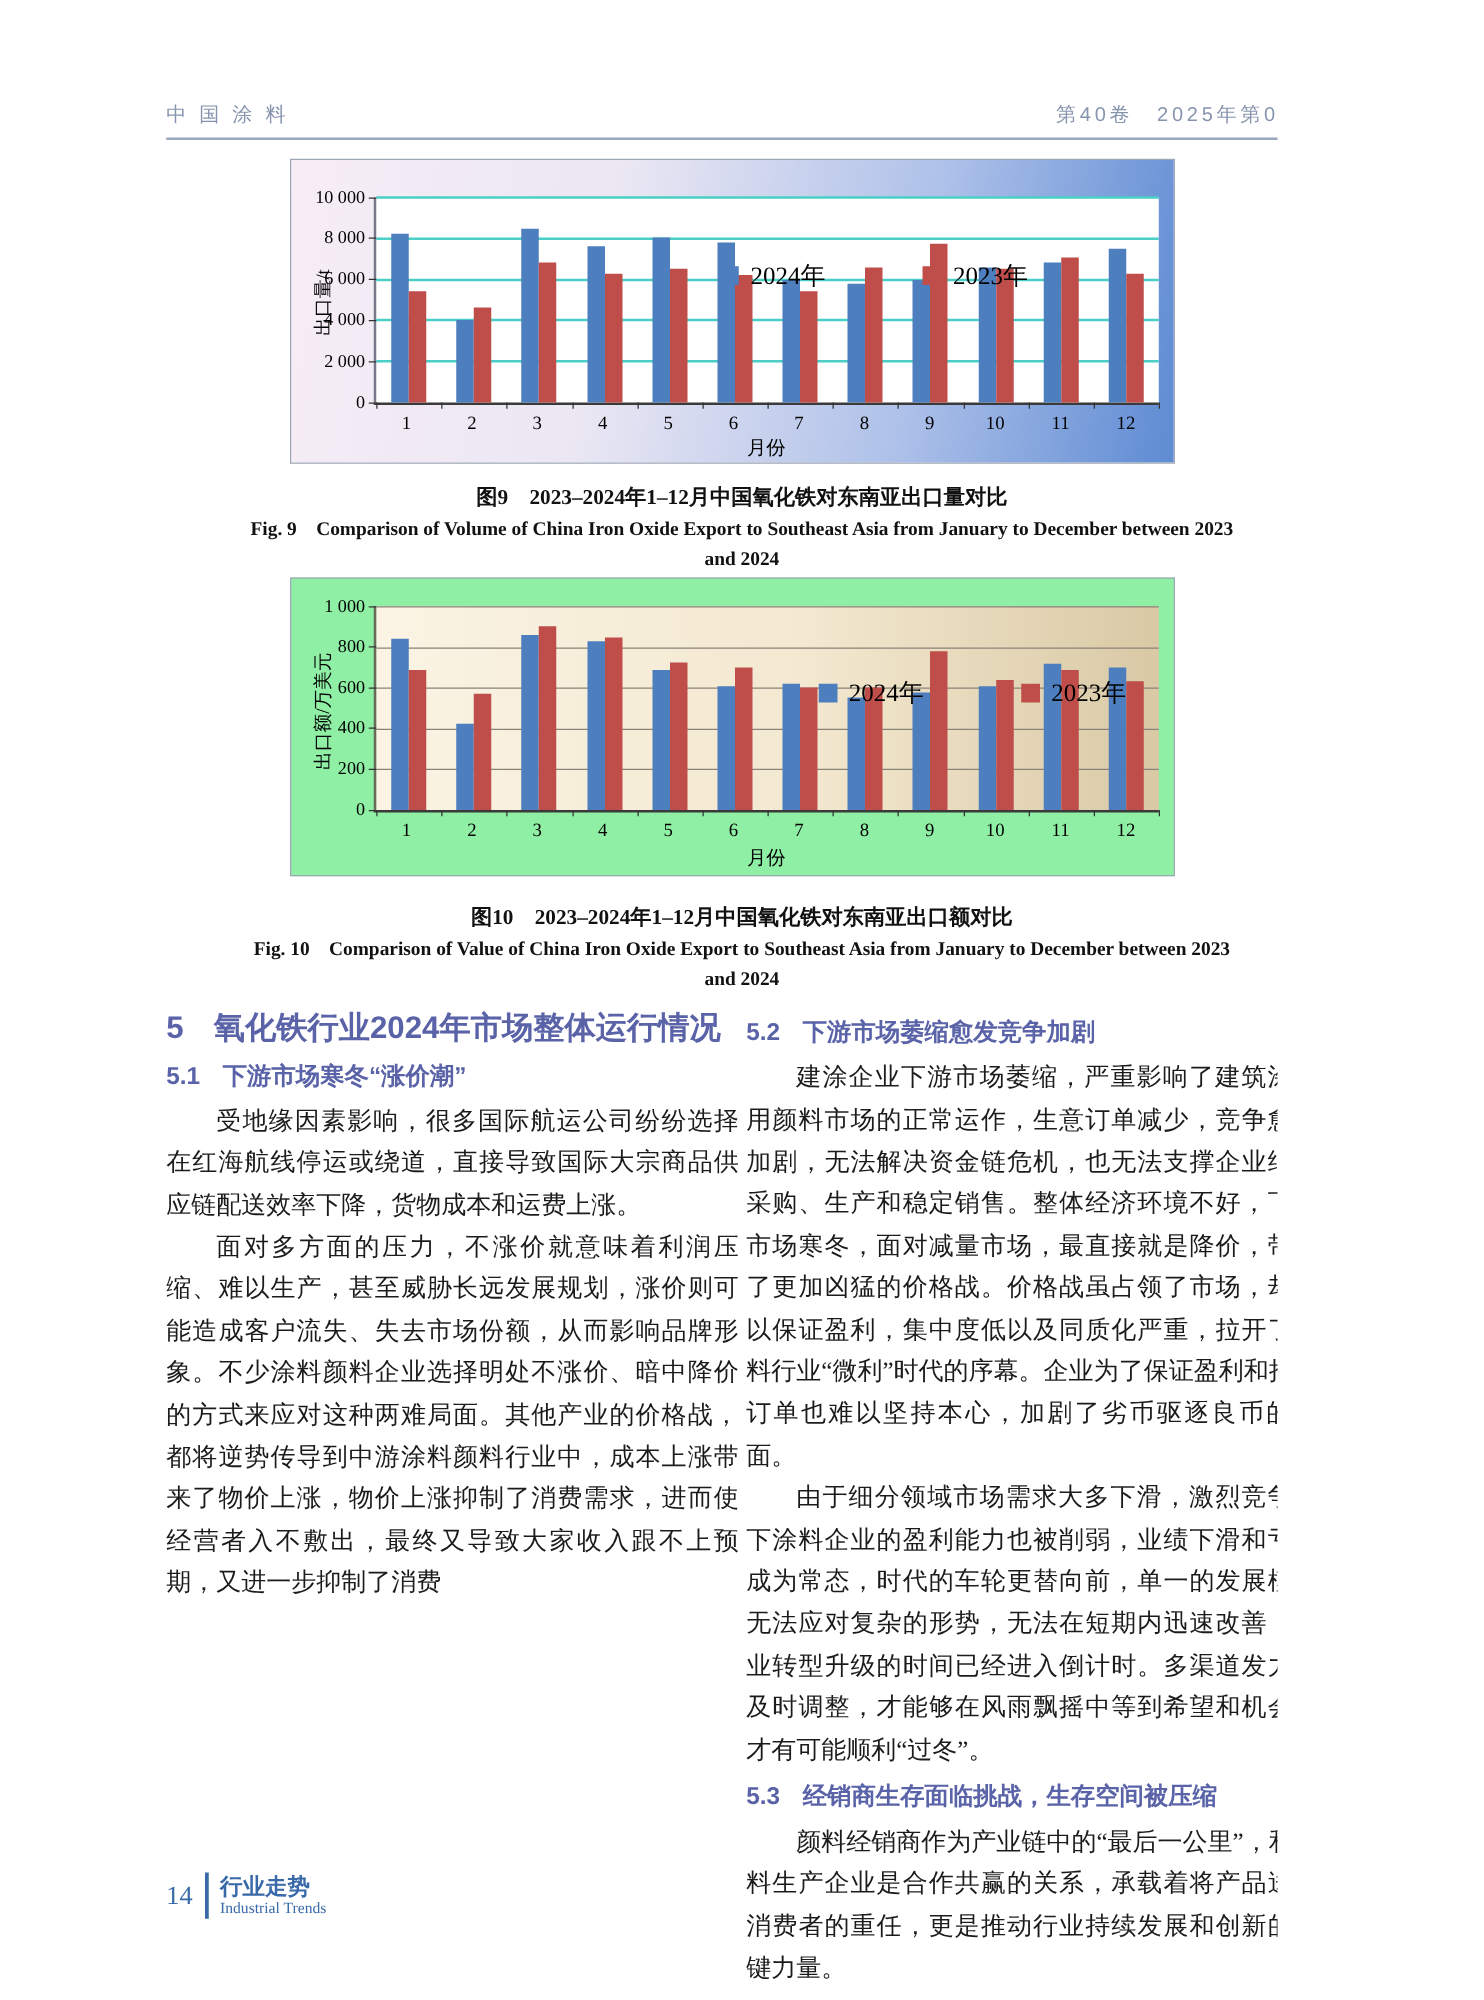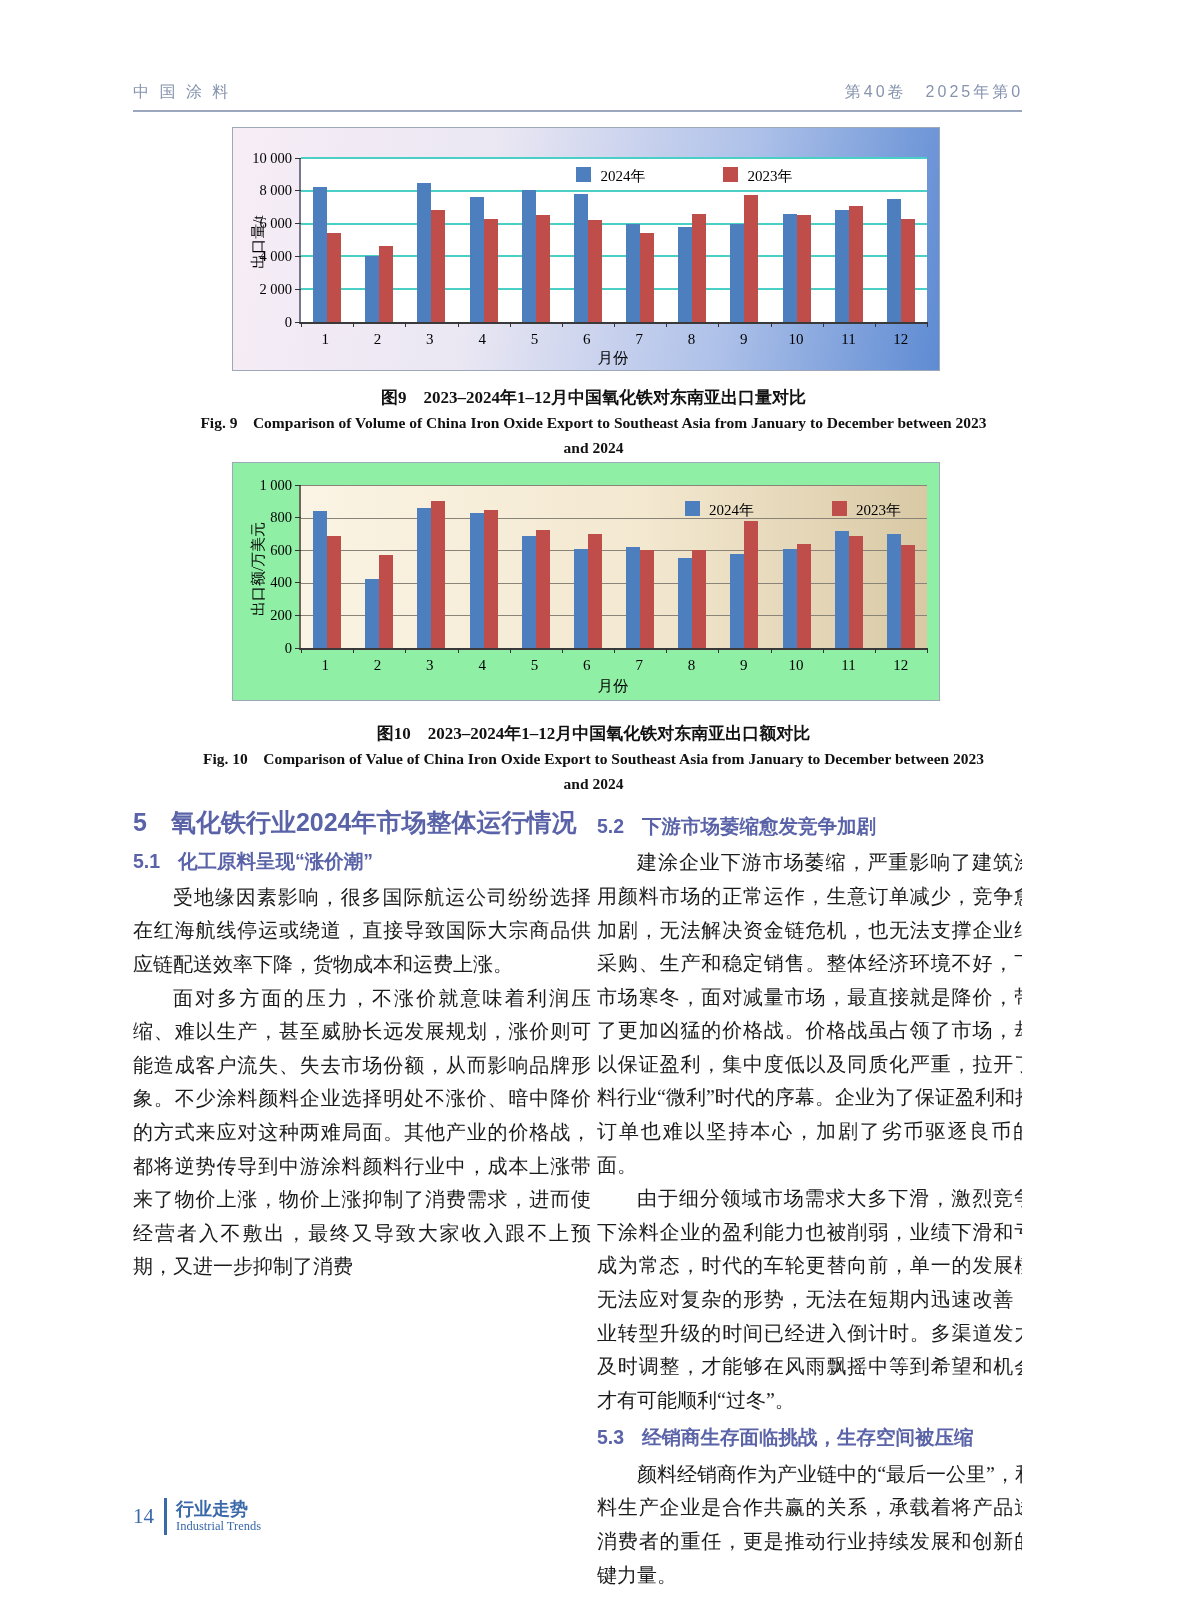--- a/index.html
+++ b/index.html
@@ -46,21 +46,21 @@
   .c0 .xlab{bottom:1px;}
   .c1 .xlab{bottom:3px;}
 
   .bars{position:absolute;left:0;right:0;top:0;bottom:0;display:flex;align-items:flex-end;}
   .group{flex:1;display:flex;justify-content:center;align-items:flex-end;height:100%;}
   .bar{width:14px;}
 
   .legend{position:absolute;display:flex;gap:78px;z-index:3;}
   .c0 .legend{left:44%;top:9px;}
   .c1 .legend{right:26px;top:16px;}
-  .legend-item{display:flex;gap:9px;font-size:15px;color:#000;}
+  .legend-item{display:flex;align-items:center;gap:9px;font-size:20px;color:#000;margin-top:40px;}
   .swatch{width:15px;height:15px;}
 
   
   .cap{position:absolute;left:133px;width:921px;text-align:center;font-weight:bold;color:#111;}
   .cap-cn{font-size:17px;}
   .cap-en{font-size:15.5px;}
   #cap9-cn{top:386px;}  #cap9-en1{top:413px;} #cap9-en2{top:439px;}
   #cap10-cn{top:722px;} #cap10-en1{top:749px;} #cap10-en2{top:775px;}
 
   
@@ -319,21 +319,21 @@
       </div>
     <div class="xlab">月份</div>
   </div>
 
   <div class="cap cap-cn" id="cap10-cn">图10　2023–2024年1–12月中国氧化铁对东南亚出口额对比</div>
   <div class="cap cap-en" id="cap10-en1">Fig. 10　Comparison of Value of China Iron Oxide Export to Southeast Asia from January to December between 2023</div>
   <div class="cap cap-en" id="cap10-en2">and 2024</div>
 
   <div class="col col-left">
     <h2 class="sec"><span class="num">5</span><span>氧化铁行业2024年市场整体运行情况</span></h2>
-    <h3 class="sub"><span class="num">5.1</span><span>化工原料呈现“涨价潮”</span></h3>
+    <h3 class="sub"><span class="num">5.1</span><span>下游市场寒冬“涨价潮”</span></h3>
     <p class="para">受地缘因素影响，很多国际航运公司纷纷选择在红海航线停运或绕道，直接导致国际大宗商品供应链配送效率下降，货物成本和运费上涨。</p>
     <p class="para">面对多方面的压力，不涨价就意味着利润压缩、难以生产，甚至威胁长远发展规划，涨价则可能造成客户流失、失去市场份额，从而影响品牌形象。不少涂料颜料企业选择明处不涨价、暗中降价的方式来应对这种两难局面。其他产业的价格战，都将逆势传导到中游涂料颜料行业中，成本上涨带来了物价上涨，物价上涨抑制了消费需求，进而使经营者入不敷出，最终又导致大家收入跟不上预期，又进一步抑制了消费</p>
   </div>
 
   <div class="col col-right">
     <h3 class="sub"><span class="num">5.2</span><span>下游市场萎缩愈发竞争加剧</span></h3>
     <p class="para">建涂企业下游市场萎缩，严重影响了建筑涂料用颜料市场的正常运作，生意订单减少，竞争愈发加剧，无法解决资金链危机，也无法支撑企业继续采购、生产和稳定销售。整体经济环境不好，下游市场寒冬，面对减量市场，最直接就是降价，带来了更加凶猛的价格战。价格战虽占领了市场，却难以保证盈利，集中度低以及同质化严重，拉开了涂料行业“微利”时代的序幕。企业为了保证盈利和抢夺订单也难以坚持本心，加剧了劣币驱逐良币的局面。</p>
     <p class="para">由于细分领域市场需求大多下滑，激烈竞争之下涂料企业的盈利能力也被削弱，业绩下滑和亏损成为常态，时代的车轮更替向前，单一的发展模式无法应对复杂的形势，无法在短期内迅速改善，企业转型升级的时间已经进入倒计时。多渠道发力和及时调整，才能够在风雨飘摇中等到希望和机会，才有可能顺利“过冬”。</p>
     <h3 class="sub"><span class="num">5.3</span><span>经销商生存面临挑战，生存空间被压缩</span></h3>
     <p class="para">颜料经销商作为产业链中的“最后一公里”，和颜料生产企业是合作共赢的关系，承载着将产品送达消费者的重任，更是推动行业持续发展和创新的关键力量。</p>

